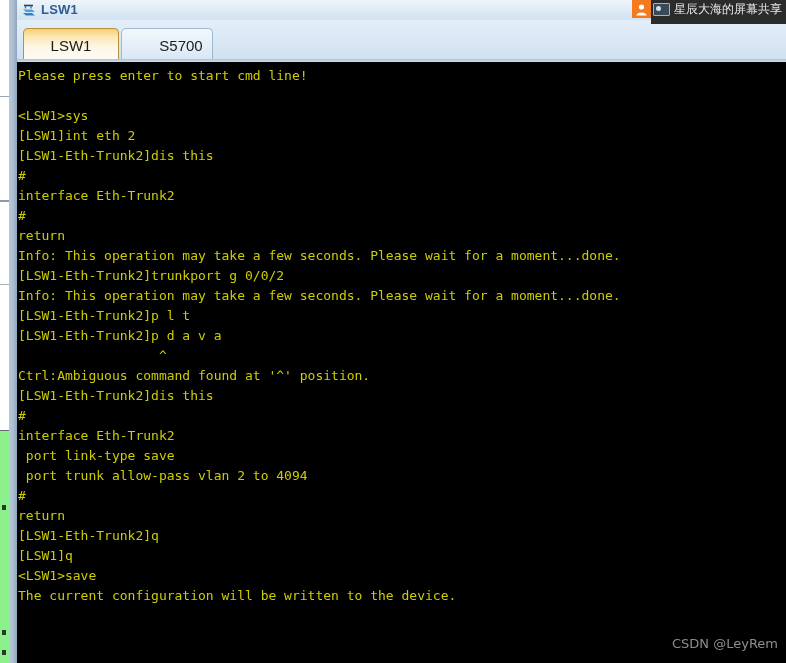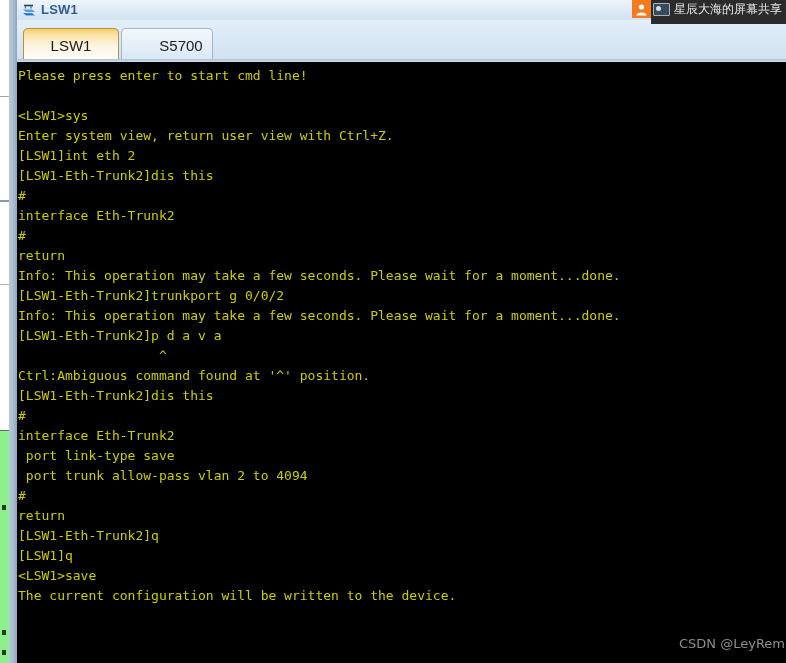--- a/index.html
+++ b/index.html
@@ -210,21 +210,21 @@
     line-height: 20px;
     color: #cdcd00;
     white-space: pre;
     height: 20px;
     letter-spacing: 0px;
   }
 
   
   .watermark {
     position: absolute;
-    right: 1px;
+    right: 8px;
     bottom: 12px;
     font-family: "DejaVu Sans", sans-serif;
     font-size: 13px;
     color: #8d8d8d;
     white-space: nowrap;
     z-index: 20;
   }
 </style>
 </head>
 <body>
@@ -279,30 +279,30 @@
       <span>S5700</span>
     </div>
   </div>
   <div class="tab-underline"></div>
 
   <div class="terminal">
     <div class="term-inner" id="term-inner">
         <div class="term-line">Please press enter to start cmd line!</div>
         <div class="term-line">&nbsp;</div>
         <div class="term-line">&lt;LSW1&gt;sys</div>
-        <div class="term-line">Enter system view, return user view with Ctrl+Z.</div>
         <div class="term-line">[LSW1]int eth 2</div>
         <div class="term-line">[LSW1-Eth-Trunk2]dis this</div>
         <div class="term-line">#</div>
         <div class="term-line">interface Eth-Trunk2</div>
         <div class="term-line">#</div>
         <div class="term-line">return</div>
         <div class="term-line">Info: This operation may take a few seconds. Please wait for a moment...done.</div>
         <div class="term-line">[LSW1-Eth-Trunk2]trunkport g 0/0/2</div>
         <div class="term-line">Info: This operation may take a few seconds. Please wait for a moment...done.</div>
+        <div class="term-line">[LSW1-Eth-Trunk2]p l t</div>
         <div class="term-line">[LSW1-Eth-Trunk2]p d a v a</div>
         <div class="term-line">                  ^</div>
         <div class="term-line">Ctrl:Ambiguous command found at '^' position.</div>
         <div class="term-line">[LSW1-Eth-Trunk2]dis this</div>
         <div class="term-line">#</div>
         <div class="term-line">interface Eth-Trunk2</div>
         <div class="term-line"> port link-type save</div>
         <div class="term-line"> port trunk allow-pass vlan 2 to 4094</div>
         <div class="term-line">#</div>
         <div class="term-line">return</div>

